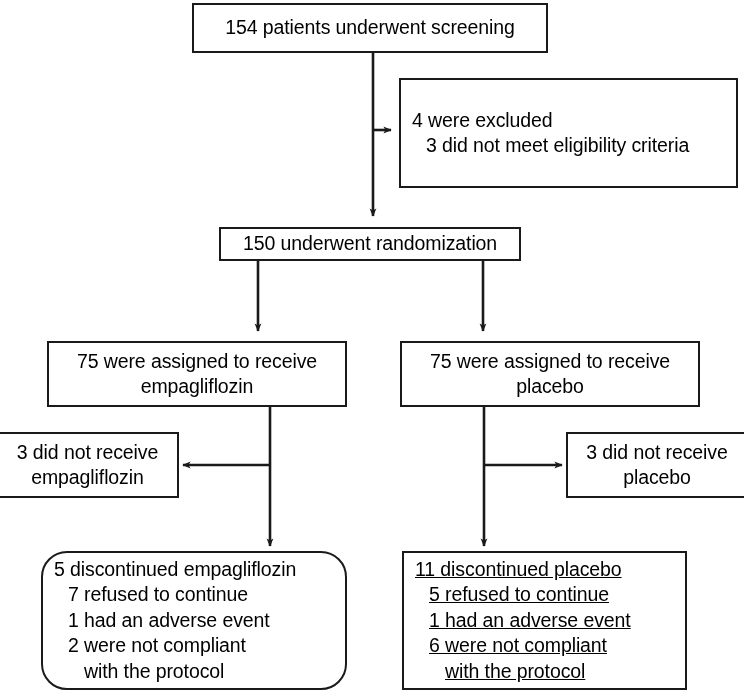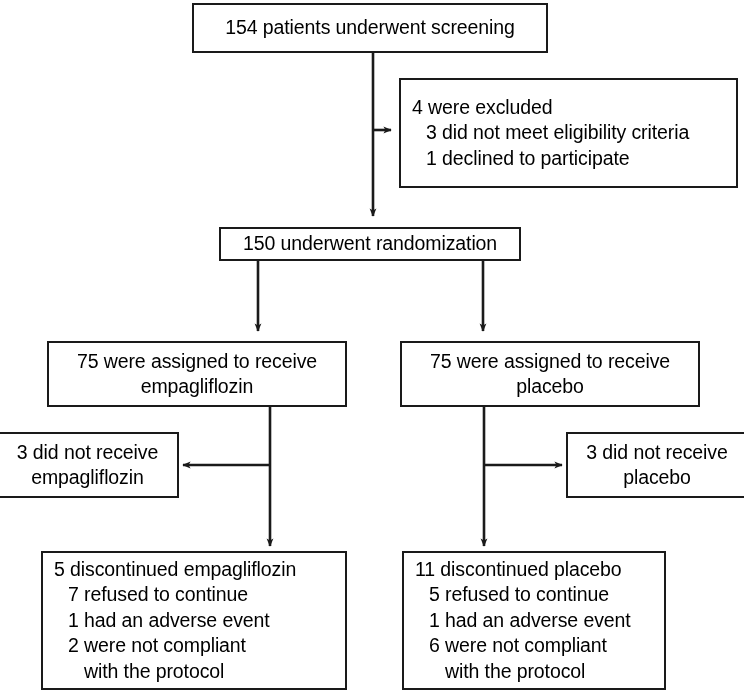--- a/index.html
+++ b/index.html
@@ -79,21 +79,20 @@
     <path d="M484,465 L562,465" stroke="#1a1a1a" stroke-width="2.6" fill="none" marker-end="url(#arrowhead)"></path>
   </svg>
 
   <div class="node center" style="left:192px; top:3px; width:356px; height:50px;">
     <span class="line">154 patients underwent screening</span>
   </div>
 
   <div class="node left pad-left" style="left:399px; top:78px; width:339px; height:110px;">
     <span class="line">4 were excluded</span>
     <span class="line indent-1">3 did not meet eligibility criteria</span>
-    <span class="line indent-1">1 declined to participate</span>
   </div>
 
   <div class="node center" style="left:219px; top:227px; width:302px; height:34px;">
     <span class="line">150 underwent randomization</span>
   </div>
 
   <div class="node center" style="left:47px; top:341px; width:300px; height:66px;">
     <span class="line">75 were assigned to receive</span>
     <span class="line">empagliflozin</span>
   </div>
@@ -106,29 +105,29 @@
   <div class="node center" style="left:-4px; top:432px; width:183px; height:66px;">
     <span class="line">3 did not receive</span>
     <span class="line">empagliflozin</span>
   </div>
 
   <div class="node center" style="left:566px; top:432px; width:182px; height:66px;">
     <span class="line">3 did not receive</span>
     <span class="line">placebo</span>
   </div>
 
-  <div class="node left pad-left" style="left:41px; top:551px; width:306px; height:139px;">
+  <div class="node left pad-left" style="left:41px; top:551px; width:306px; height:139px;border-radius:26px;">
     <span class="line">5 discontinued empagliflozin</span>
     <span class="line indent-1">7 refused to continue</span>
     <span class="line indent-1">1 had an adverse event</span>
     <span class="line indent-1">2 were not compliant</span>
     <span class="line indent-2">with the protocol</span>
   </div>
 
-  <div class="node left pad-left" style="left:402px; top:551px; width:264px; height:139px;">
+  <div class="node left pad-left" style="left:402px; top:551px; width:285px; height:139px;text-decoration:underline;">
     <span class="line">11 discontinued placebo</span>
     <span class="line indent-1">5 refused to continue</span>
     <span class="line indent-1">1 had an adverse event</span>
     <span class="line indent-1">6 were not compliant</span>
     <span class="line indent-2">with the protocol</span>
   </div>
 
 </div>
 
 </body></html>

